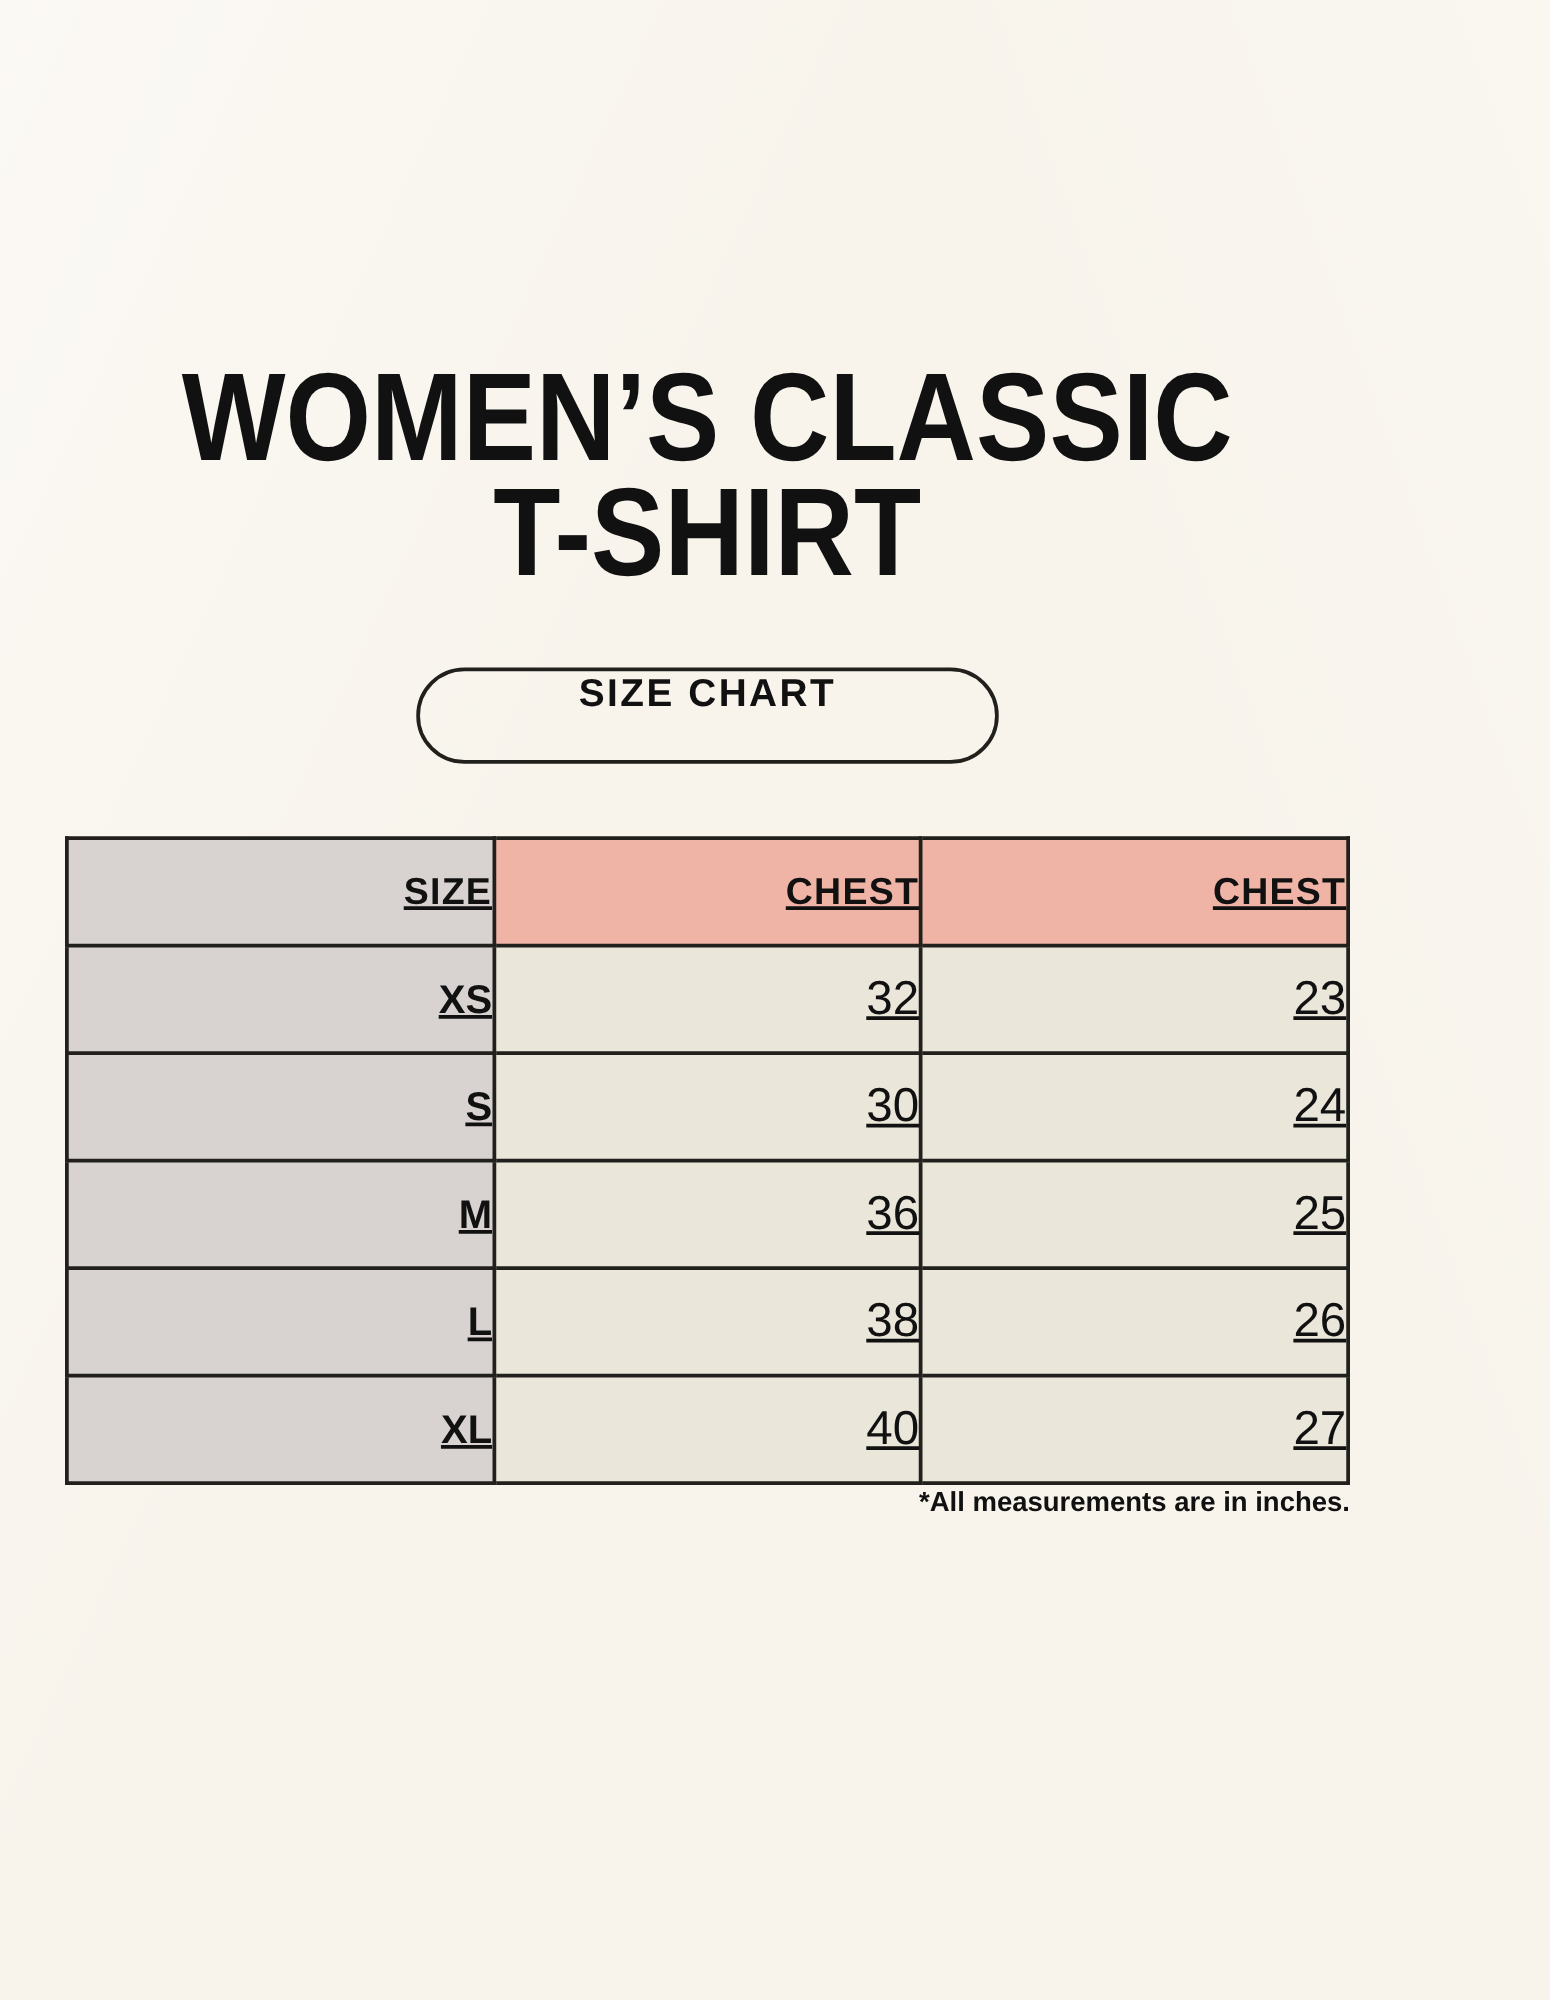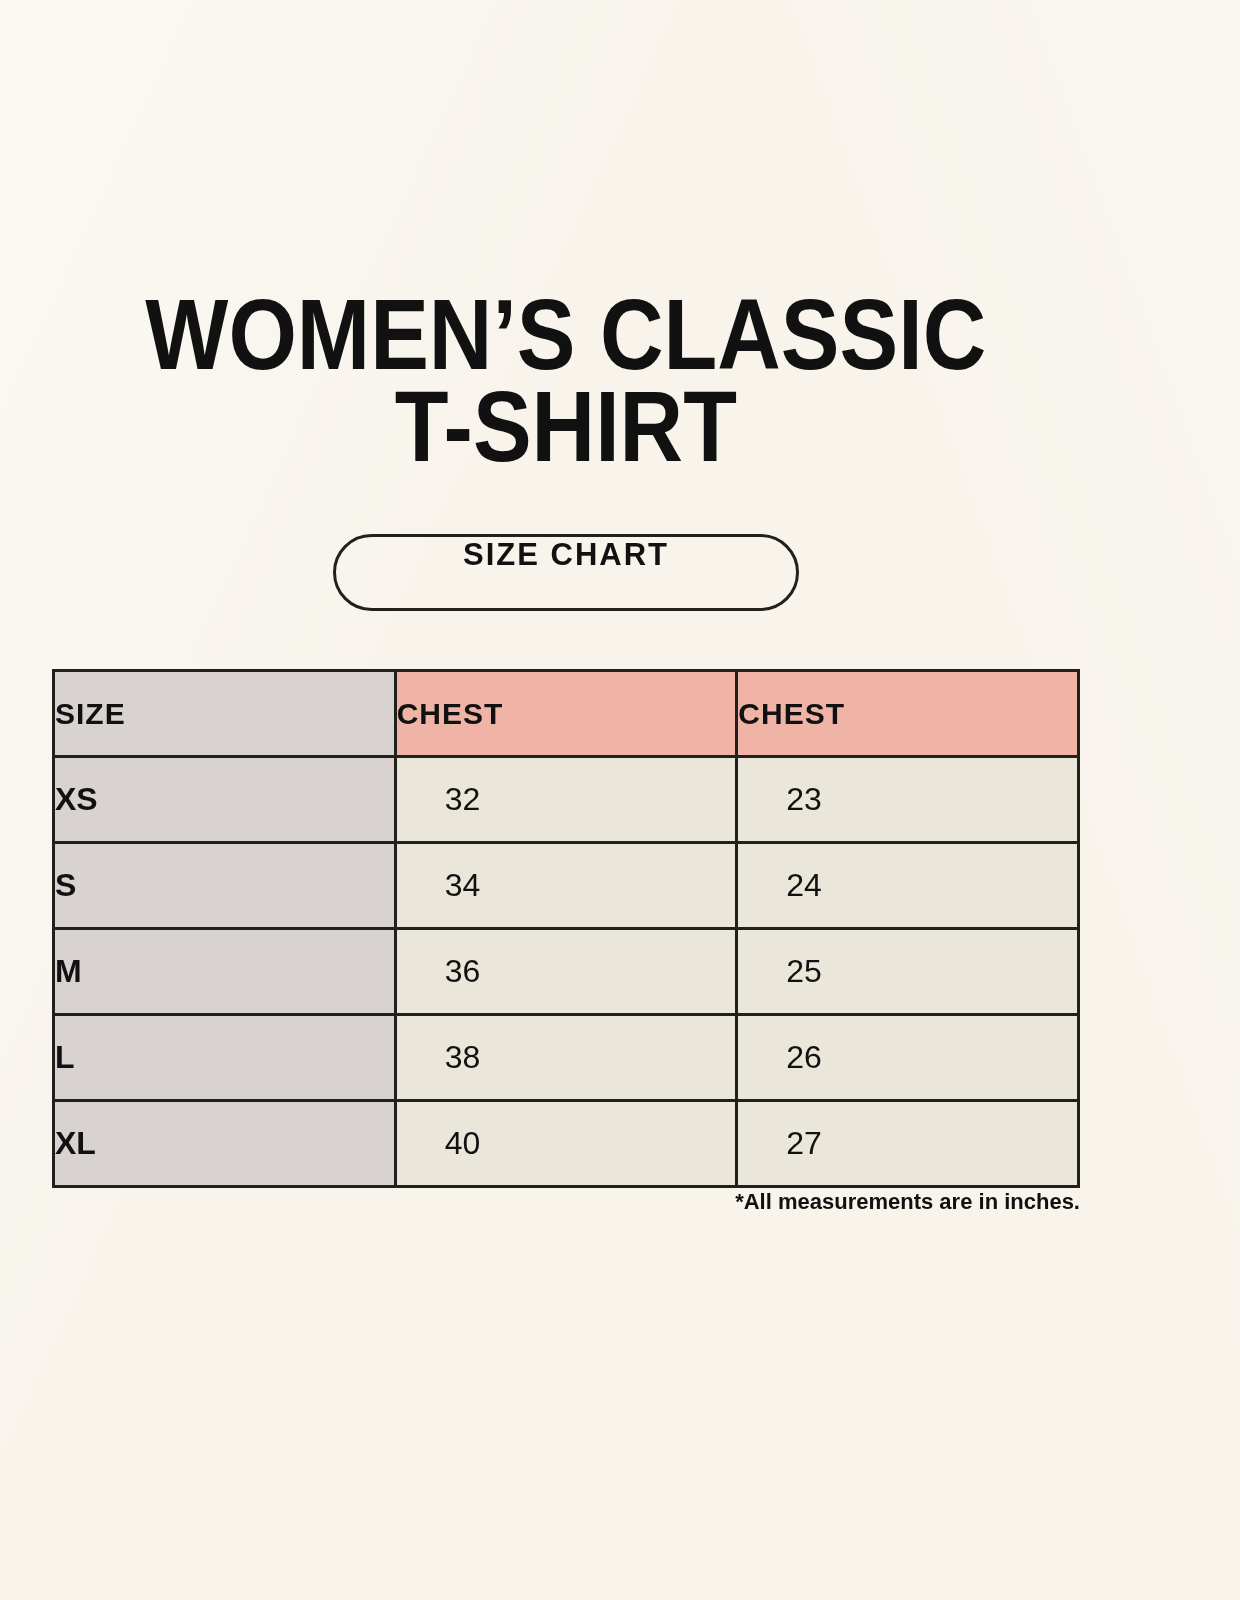--- a/index.html
+++ b/index.html
@@ -57,38 +57,39 @@
   }
   table.size-table{
     width:100%;
     border-collapse:collapse;
     table-layout:fixed;
   }
   table.size-table th,
   table.size-table td{
     border:3px solid var(--border);
     height:86px;
-    text-align:left;
+    text-align:right;
     vertical-align:middle;
+    text-decoration:underline;
   }
   th{
     font-size:30px;
     font-weight:bold;
     letter-spacing:1px;
     background:var(--header-accent-bg);
   }
   th.col-size{background:var(--size-column-bg);}
   td.size-cell{
     background:var(--size-column-bg);
     font-size:32px;
     font-weight:bold;
   }
   td.value-cell{
     background:var(--cell-bg);
-    font-size:32px;
+    font-size:38px;
     font-weight:normal;
     padding-left:48px;
   }
   .footnote{
     margin-top:1px;
     width:100%;
     text-align:right;
     font-size:22px;
     font-weight:bold;
   }
@@ -117,21 +118,21 @@
         </tr>
       </thead>
       <tbody>
         <tr>
           <td class="size-cell">XS</td>
           <td class="value-cell">32</td>
           <td class="value-cell">23</td>
         </tr>
         <tr>
           <td class="size-cell">S</td>
-          <td class="value-cell">34</td>
+          <td class="value-cell">30</td>
           <td class="value-cell">24</td>
         </tr>
         <tr>
           <td class="size-cell">M</td>
           <td class="value-cell">36</td>
           <td class="value-cell">25</td>
         </tr>
         <tr>
           <td class="size-cell">L</td>
           <td class="value-cell">38</td>

